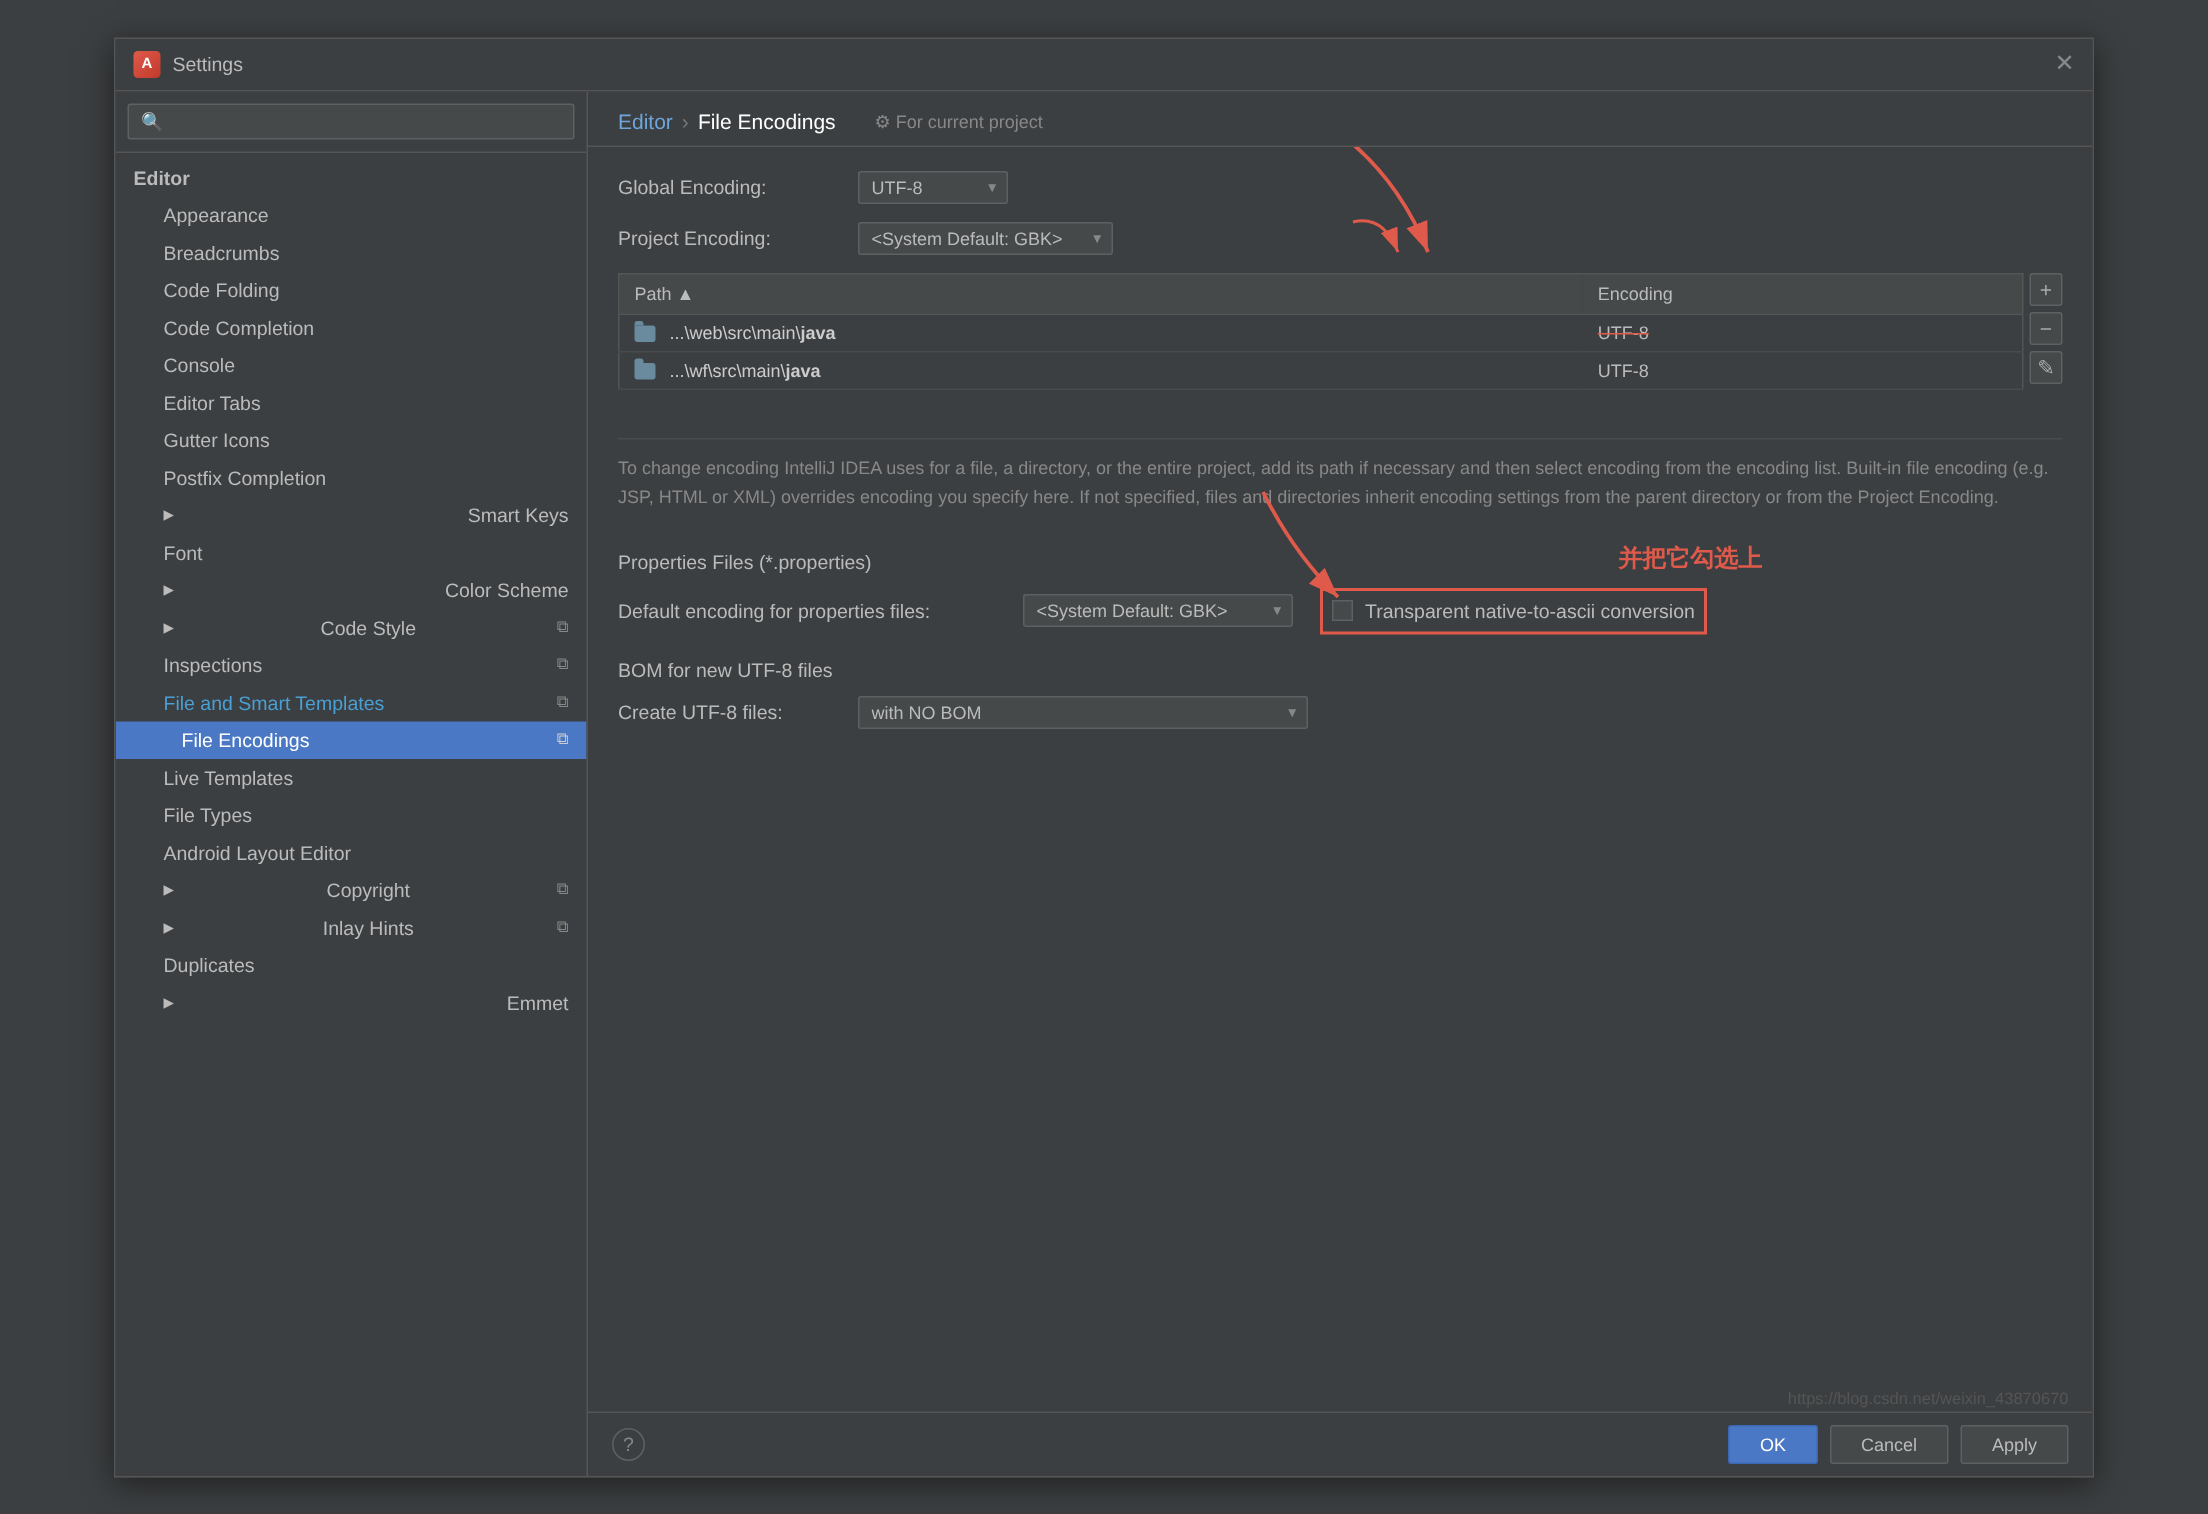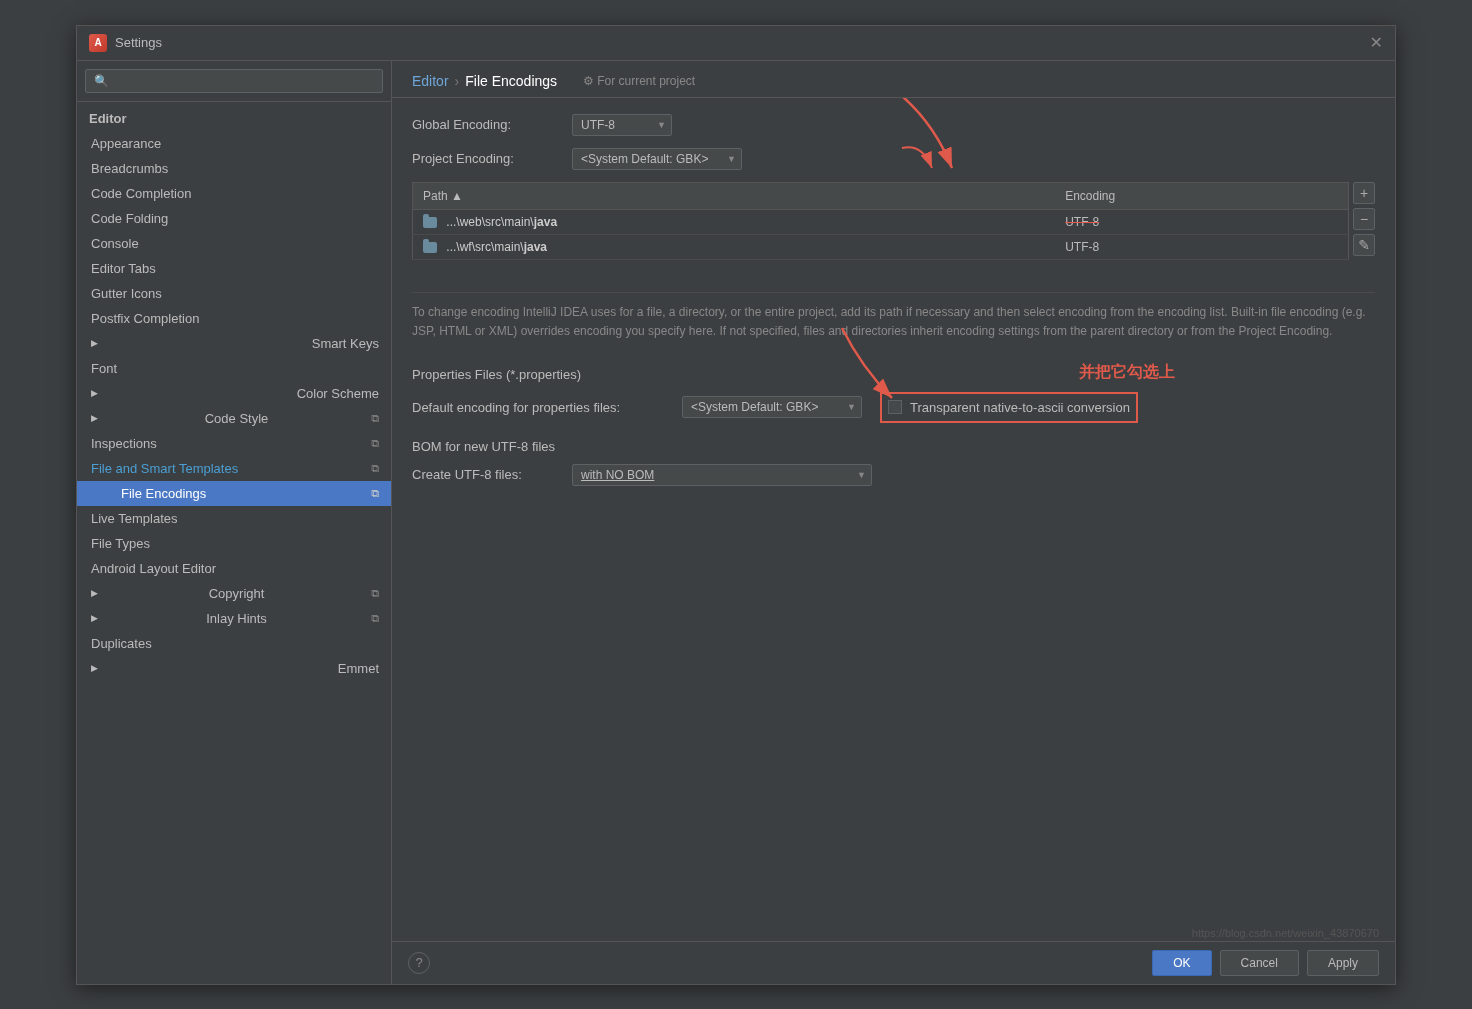--- a/index.html
+++ b/index.html
@@ -109,21 +109,21 @@
       color: #ffffff;
     }
     .nav-item.selected-parent {
       color: #4a9fd4;
     }
     .nav-item .icon-copy {
       color: #888;
       font-size: 11px;
     }
     .nav-item.active .icon-copy { color: #ccc; }
-    .nav-item.indent-1 { padding-left: 14px; }
+    .nav-item.indent-1 { padding-left: 32px; }
     .nav-item.indent-2 { padding-left: 44px; }
     .nav-section-head {
       padding: 5px 12px;
       cursor: pointer;
       color: #bbbbbb;
       font-size: 13px;
       display: flex;
       align-items: center;
       gap: 4px;
       font-weight: 600;
@@ -395,24 +395,24 @@
           <span>Editor</span>
         </div>
 
         <div class="nav-item indent-1">
           <span>Appearance</span>
         </div>
         <div class="nav-item indent-1">
           <span>Breadcrumbs</span>
         </div>
         <div class="nav-item indent-1">
+          <span>Code Folding</span>
+        </div>
+        <div class="nav-item indent-1">
           <span>Code Completion</span>
-        </div>
-        <div class="nav-item indent-1">
-          <span>Code Folding</span>
         </div>
         <div class="nav-item indent-1">
           <span>Console</span>
         </div>
         <div class="nav-item indent-1">
           <span>Editor Tabs</span>
         </div>
         <div class="nav-item indent-1">
           <span>Gutter Icons</span>
         </div>
@@ -579,21 +579,21 @@
           <div style="position:absolute;top:-30px;right:200px;pointer-events:none;">
             <span style="color:#e05a4b;font-size:16px;font-weight:bold;">并把它勾选上</span>
           </div>
         </div>
 
         <div class="bom-section">
           <div class="section-title">BOM for new UTF-8 files</div>
           <div class="form-row">
             <span class="form-label">Create UTF-8 files:</span>
             <div class="dropdown-wrapper">
-              <select class="dropdown" style="min-width:300px;text-decoration:underline;">
+              <select class="dropdown" style="min-width:300px;">
                 <option>with NO BOM</option>
               </select>
             </div>
           </div>
         </div>
 
         <div style="position:relative;height:0;overflow:visible;">
           <svg style="position:absolute;top:-420px;left:380px;pointer-events:none;" width="200" height="120" viewBox="0 0 200 120">
             <defs>
               <marker id="ah2" markerWidth="8" markerHeight="6" refX="8" refY="3" orient="auto">

